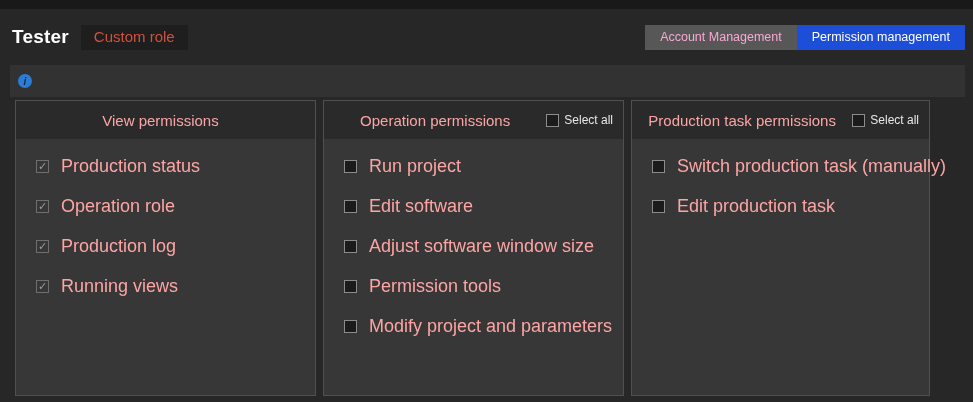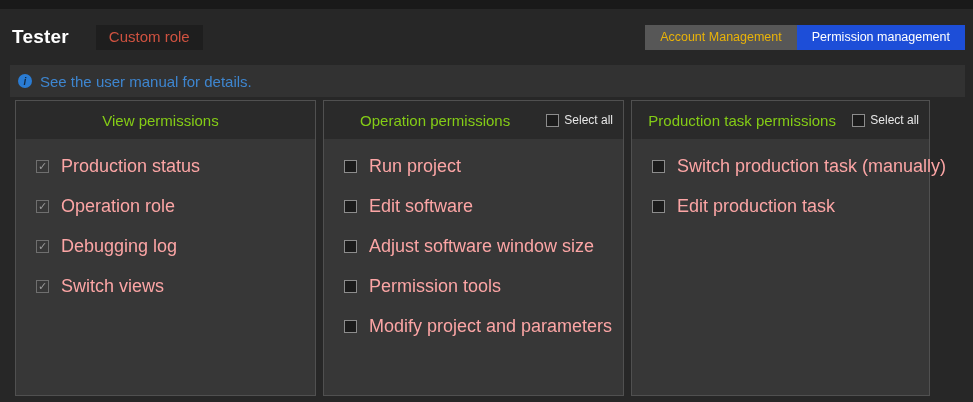--- a/index.html
+++ b/index.html
@@ -14,42 +14,42 @@
   .titlebar-strip {
     height: 9px; width: 100%;
     background: #191919;
   }
   
   .header {
     height: 56px;
     display: flex; align-items: center; justify-content: space-between;
     padding: 0 8px 0 12px;
   }
-  .header-left { display: flex; align-items: center; gap: 15px; }
+  .header-left { display: flex; align-items: center; }
   .page-title {
     color: #ffffff; font-size: 19px; font-weight: bold;
     letter-spacing: 0.2px;
   }
   .role-badge {
     margin-left: 12px;
     background: #1e1e1e;
     color: #cf5240;
     font-size: 15px;
     padding: 3px 13px 5px 13px;
     white-space: nowrap;
     text-align: right;
   }
   .tabs { display: flex; }
   .tab {
     border: none; cursor: pointer;
     height: 25px;
     font-family: "Liberation Sans", sans-serif;
     font-size: 12.5px;
     padding: 0 15px;
-    background: #575757; color: #eab308;
+    background: #575757; color: #f9a8d4;
     white-space: nowrap;
   }
   .tab.active { background: #1d4ed8; color: #ffffff; }
   
   .banner {
     margin: 0 8px 0 10px;
     height: 32px;
     background: #323232;
     display: flex; align-items: center;
     padding-left: 8px;
@@ -84,21 +84,21 @@
   .panel:last-child { width: 299px; }
   .panel-header {
     height: 38px; flex: 0 0 auto;
     background: #2a2a2a;
     display: flex; align-items: center;
     padding-right: 10px;
   }
   .panel-title {
     flex: 1 1 auto;
     text-align: center;
-    color: #84cc16;
+    color: #fca5a5;
     font-size: 15px;
     white-space: nowrap;
   }
   .select-all {
     flex: 0 0 auto;
     display: flex; align-items: center; gap: 5px;
     cursor: pointer;
   }
   .select-all-label { color: #e8e8e8; font-size: 12px; white-space: nowrap; }
   .panel-body { flex: 1 1 auto; padding: 7px 0 0 20px; }
@@ -138,21 +138,20 @@
       <span class="role-badge">Custom role</span>
     </div>
     <div class="tabs">
       <button class="tab">Account Management</button>
       <button class="tab active">Permission management</button>
     </div>
   </div>
 
   <div class="banner">
     <span class="info-icon">i</span>
-    <span class="banner-text">See the user manual for details.</span>
   </div>
 
   <div class="panels">
 
     <div class="panel">
       <div class="panel-header">
         <span class="panel-title">View permissions</span>
       </div>
       <div class="panel-body">
         <div class="perm-row">
@@ -164,27 +163,27 @@
         <div class="perm-row">
           <span class="checkbox disabled checked">
               <span class="tick">✓</span>
             </span>
           <span class="perm-label">Operation role</span>
         </div>
         <div class="perm-row">
           <span class="checkbox disabled checked">
               <span class="tick">✓</span>
             </span>
-          <span class="perm-label">Debugging log</span>
-        </div>
-        <div class="perm-row">
-          <span class="checkbox disabled checked">
-              <span class="tick">✓</span>
-            </span>
-          <span class="perm-label">Switch views</span>
+          <span class="perm-label">Production log</span>
+        </div>
+        <div class="perm-row">
+          <span class="checkbox disabled checked">
+              <span class="tick">✓</span>
+            </span>
+          <span class="perm-label">Running views</span>
         </div>
       </div>
     </div>
 
     <div class="panel">
       <div class="panel-header">
         <span class="panel-title">Operation permissions</span>
         <span class="select-all">
           <span class="checkbox"></span>
           <span class="select-all-label">Select all</span>

